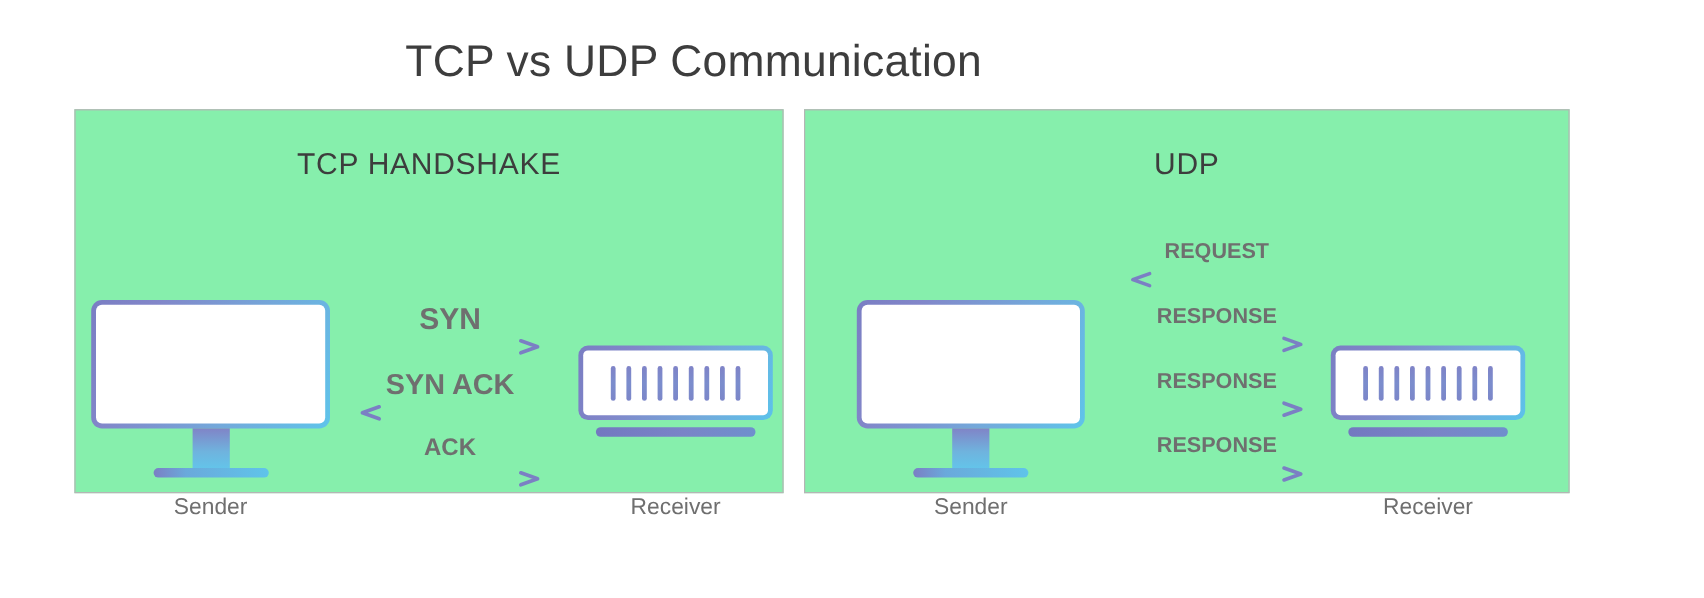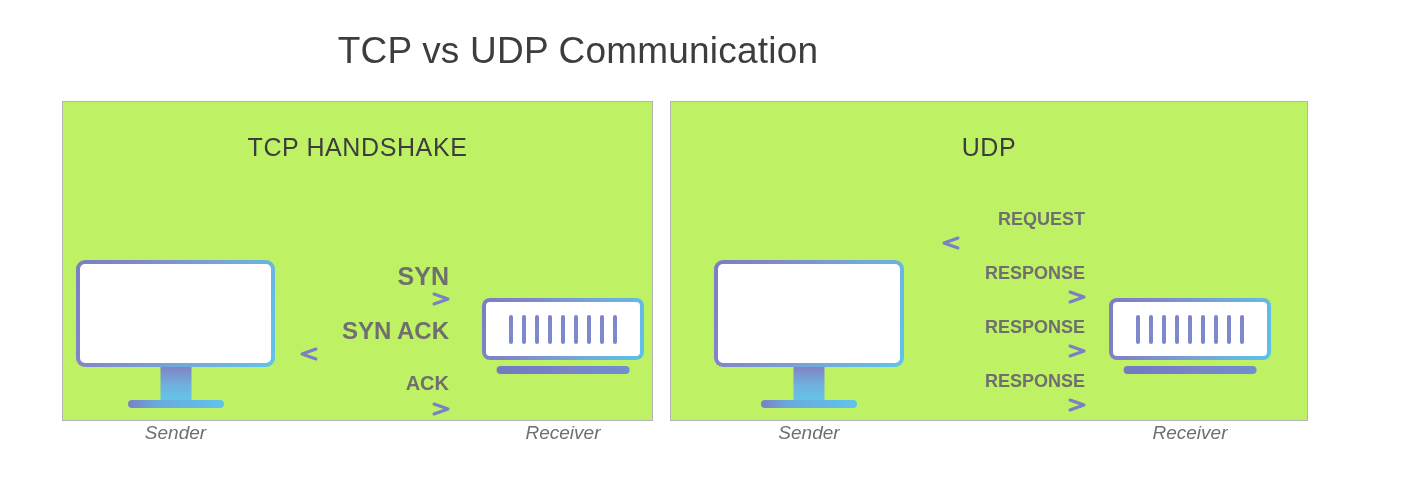--- a/index.html
+++ b/index.html
@@ -7,22 +7,22 @@
     width:1420px;height:498px;background:#ffffff;
     font-family:"Liberation Sans","DejaVu Sans",sans-serif;
     position:relative;overflow:hidden;
   }
   #page-title{
     position:absolute;left:0;top:30px;width:1156px;text-align:center;
     font-size:37px;color:#3d3d3d;font-weight:400;letter-spacing:.2px;
     white-space:nowrap;
   }
   .panel{
-    position:absolute;top:101px;height:320px;
-    border:1px solid #b5b5b5;background:#bef264;box-sizing:border-box;
+    position:absolute;top:91px;height:320px;
+    border:1px solid #b5b5b5;background:#86efac;box-sizing:border-box;
   }
   #panel-tcp{left:62px;width:591px;}
   #panel-udp{left:670px;width:638px;padding-left:40px;}
   .panel-title{
     position:absolute;top:31px;left:0;width:100%;text-align:center;
     font-size:25px;color:#3d3d3d;font-weight:400;letter-spacing:.6px;
     white-space:nowrap;
   }
 
   
@@ -64,29 +64,29 @@
   }
   .server .stand{
     position:absolute;left:50%;transform:translateX(-50%);top:68px;
     width:82%;height:8px;border-radius:4px;
     background:linear-gradient(90deg,#7378c0 0%,#7a84c7 55%,#6f8fcd 100%);
   }
 
   
   .arrow-group{position:absolute;}
   .arrow-label{
-    position:absolute;left:0;width:100%;text-align:right;
+    position:absolute;left:0;width:100%;text-align:center;
     color:#6f6f6f;font-weight:bold;white-space:nowrap;
   }
   .arrow-line{position:absolute;left:0;width:100%;height:12px;}
   .arrow-line svg{display:block;width:100%;height:12px;overflow:visible;}
 
   .node-caption{
     position:absolute;text-align:center;white-space:nowrap;
-    color:#6f6f6f;font-size:19px;font-weight:400;font-style:italic;
+    color:#6f6f6f;font-size:19px;font-weight:400;
   }
 </style>
 </head>
 <body>
 
 <div id="page-title">TCP vs UDP Communication</div>
 
 <div class="panel" id="panel-tcp">
   <div class="panel-title">TCP HANDSHAKE</div>
 

